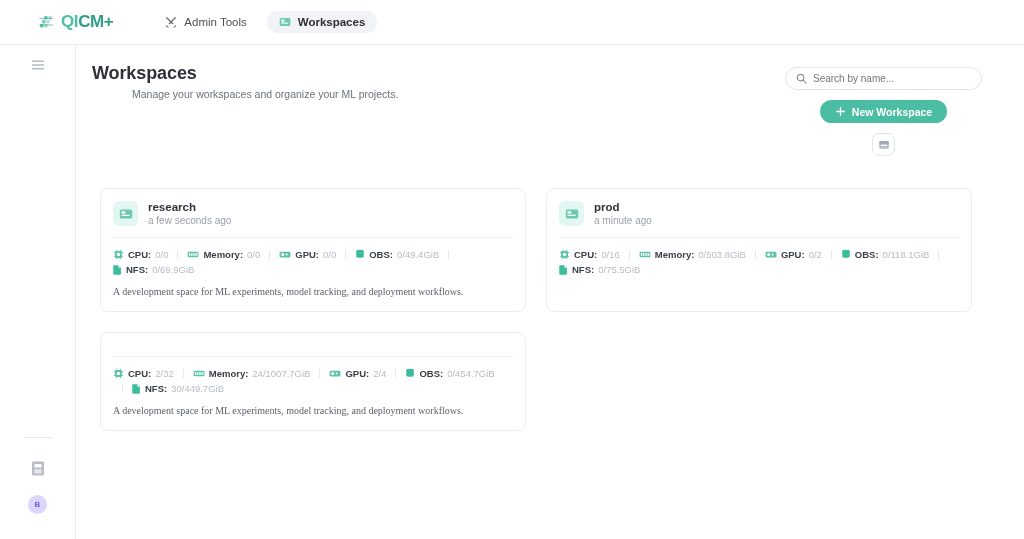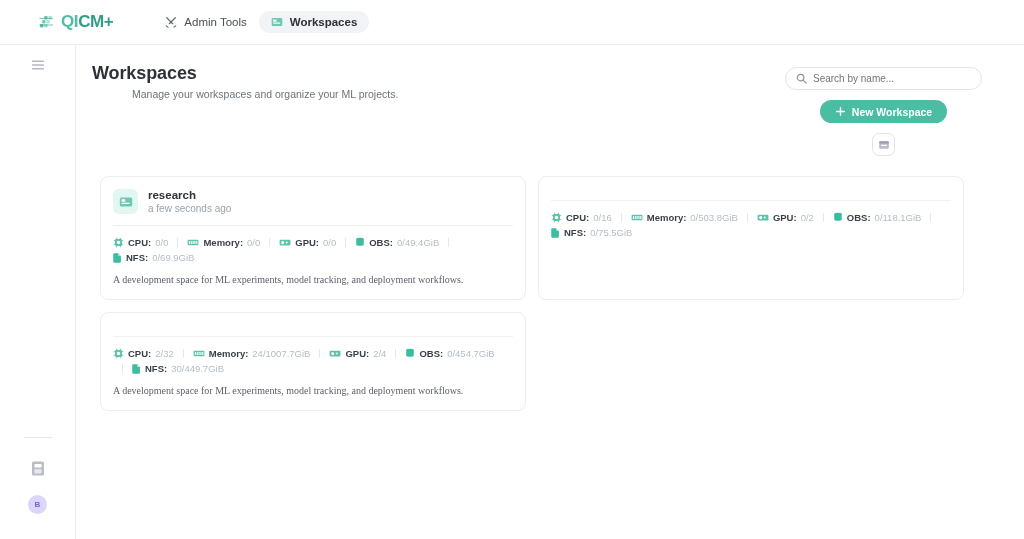--- a/index.html
+++ b/index.html
@@ -25,21 +25,21 @@
   .logo-mark { width: 18px; height: 16px; position: relative; }
   .logo-text {
     font-size: 17px; font-weight: bold; letter-spacing: -0.4px;
     display: flex; align-items: center;
   }
   .logo-q { color: #4cbfa6; }
   .logo-i { color: #4cbfa6; }
   .logo-cm { color: #2f9e86; }
   .logo-plus { color: #2f9e86; }
 
-  .nav-items { display: flex; align-items: center; gap: 0; margin-left: 40px; }
+  .nav-items { display: flex; align-items: center; gap: 8px; margin-left: 40px; }
   .nav-item {
     display: flex; align-items: center; gap: 7px;
     padding: 5px 12px; border-radius: 14px;
     font-size: 11.5px; color: #4b5058; cursor: pointer;
     white-space: nowrap;
   }
   .nav-item.active { background: #f2f3f6; font-weight: bold; color: #2c3038; }
 
   
   .sidebar {
@@ -80,21 +80,21 @@
     font-size: 10.5px; font-weight: bold; padding: 0 15px; cursor: pointer;
     display: flex; align-items: center; gap: 6px;
     font-family: "Liberation Sans", sans-serif;
   }
   .btn-archive {
     width: 23px; height: 23px; border: 1px solid #e3e4e9; border-radius: 7px;
     background: #fff; display: flex; align-items: center; justify-content: center; cursor: pointer;
   }
 
   
-  .grid { display: flex; flex-wrap: wrap; gap: 12px; margin-top: 20px; padding-left: 8px; }
+  .grid { display: flex; flex-wrap: wrap; gap: 20px; margin-top: 32px; padding-left: 8px; }
   .card {
     width: 426px; border: 1px solid #ededf1; border-radius: 8px;
     background: #fff; padding: 12px 12px 14px 12px;
     cursor: pointer;
   }
   .card-head { display: flex; align-items: center; gap: 10px; }
   .card-icon {
     width: 25px; height: 25px; border-radius: 6px; background: #e2f7f1;
     display: flex; align-items: center; justify-content: center; flex: none;
   }
@@ -323,20 +323,33 @@
               </svg>
             </span>
           <span class="res-label">NFS:</span>
           <span class="res-value">0/69.9GiB</span>
         </span>
       </div>
       <div class="card-desc">A development space for ML experiments, model tracking, and deployment workflows.</div>
     </div>
 
     <div class="card">
+      <div class="card-head">
+        <div class="card-icon">
+          <svg width="14" height="14" viewBox="0 0 14 14">
+            <rect x="0.8" y="2.4" width="12.4" height="9.2" rx="1.6" fill="#6ec9b3"></rect>
+            <rect x="2.5" y="4.2" width="3.8" height="2.6" rx="0.6" fill="#ffffff"></rect>
+            <rect x="2.5" y="7.8" width="8.2" height="1.3" rx="0.6" fill="#ffffff"></rect>
+          </svg>
+        </div>
+        <div>
+          <div class="card-name">prod</div>
+          <div class="card-time">a minute ago</div>
+        </div>
+      </div>
       <div class="card-rule"></div>
       <div class="res-row">
         <span class="res">
           <span>
               <svg width="11" height="11" viewBox="0 0 12 12">
                 <rect x="2.2" y="2.2" width="7.6" height="7.6" rx="1.4" fill="#5cc3aa"></rect>
                 <circle cx="6" cy="6" r="1.9" fill="#ffffff"></circle>
                 <g stroke="#5cc3aa" stroke-width="1">
                   <line x1="4" y1="0.8" x2="4" y2="2.2"></line>
                   <line x1="8" y1="0.8" x2="8" y2="2.2"></line>

